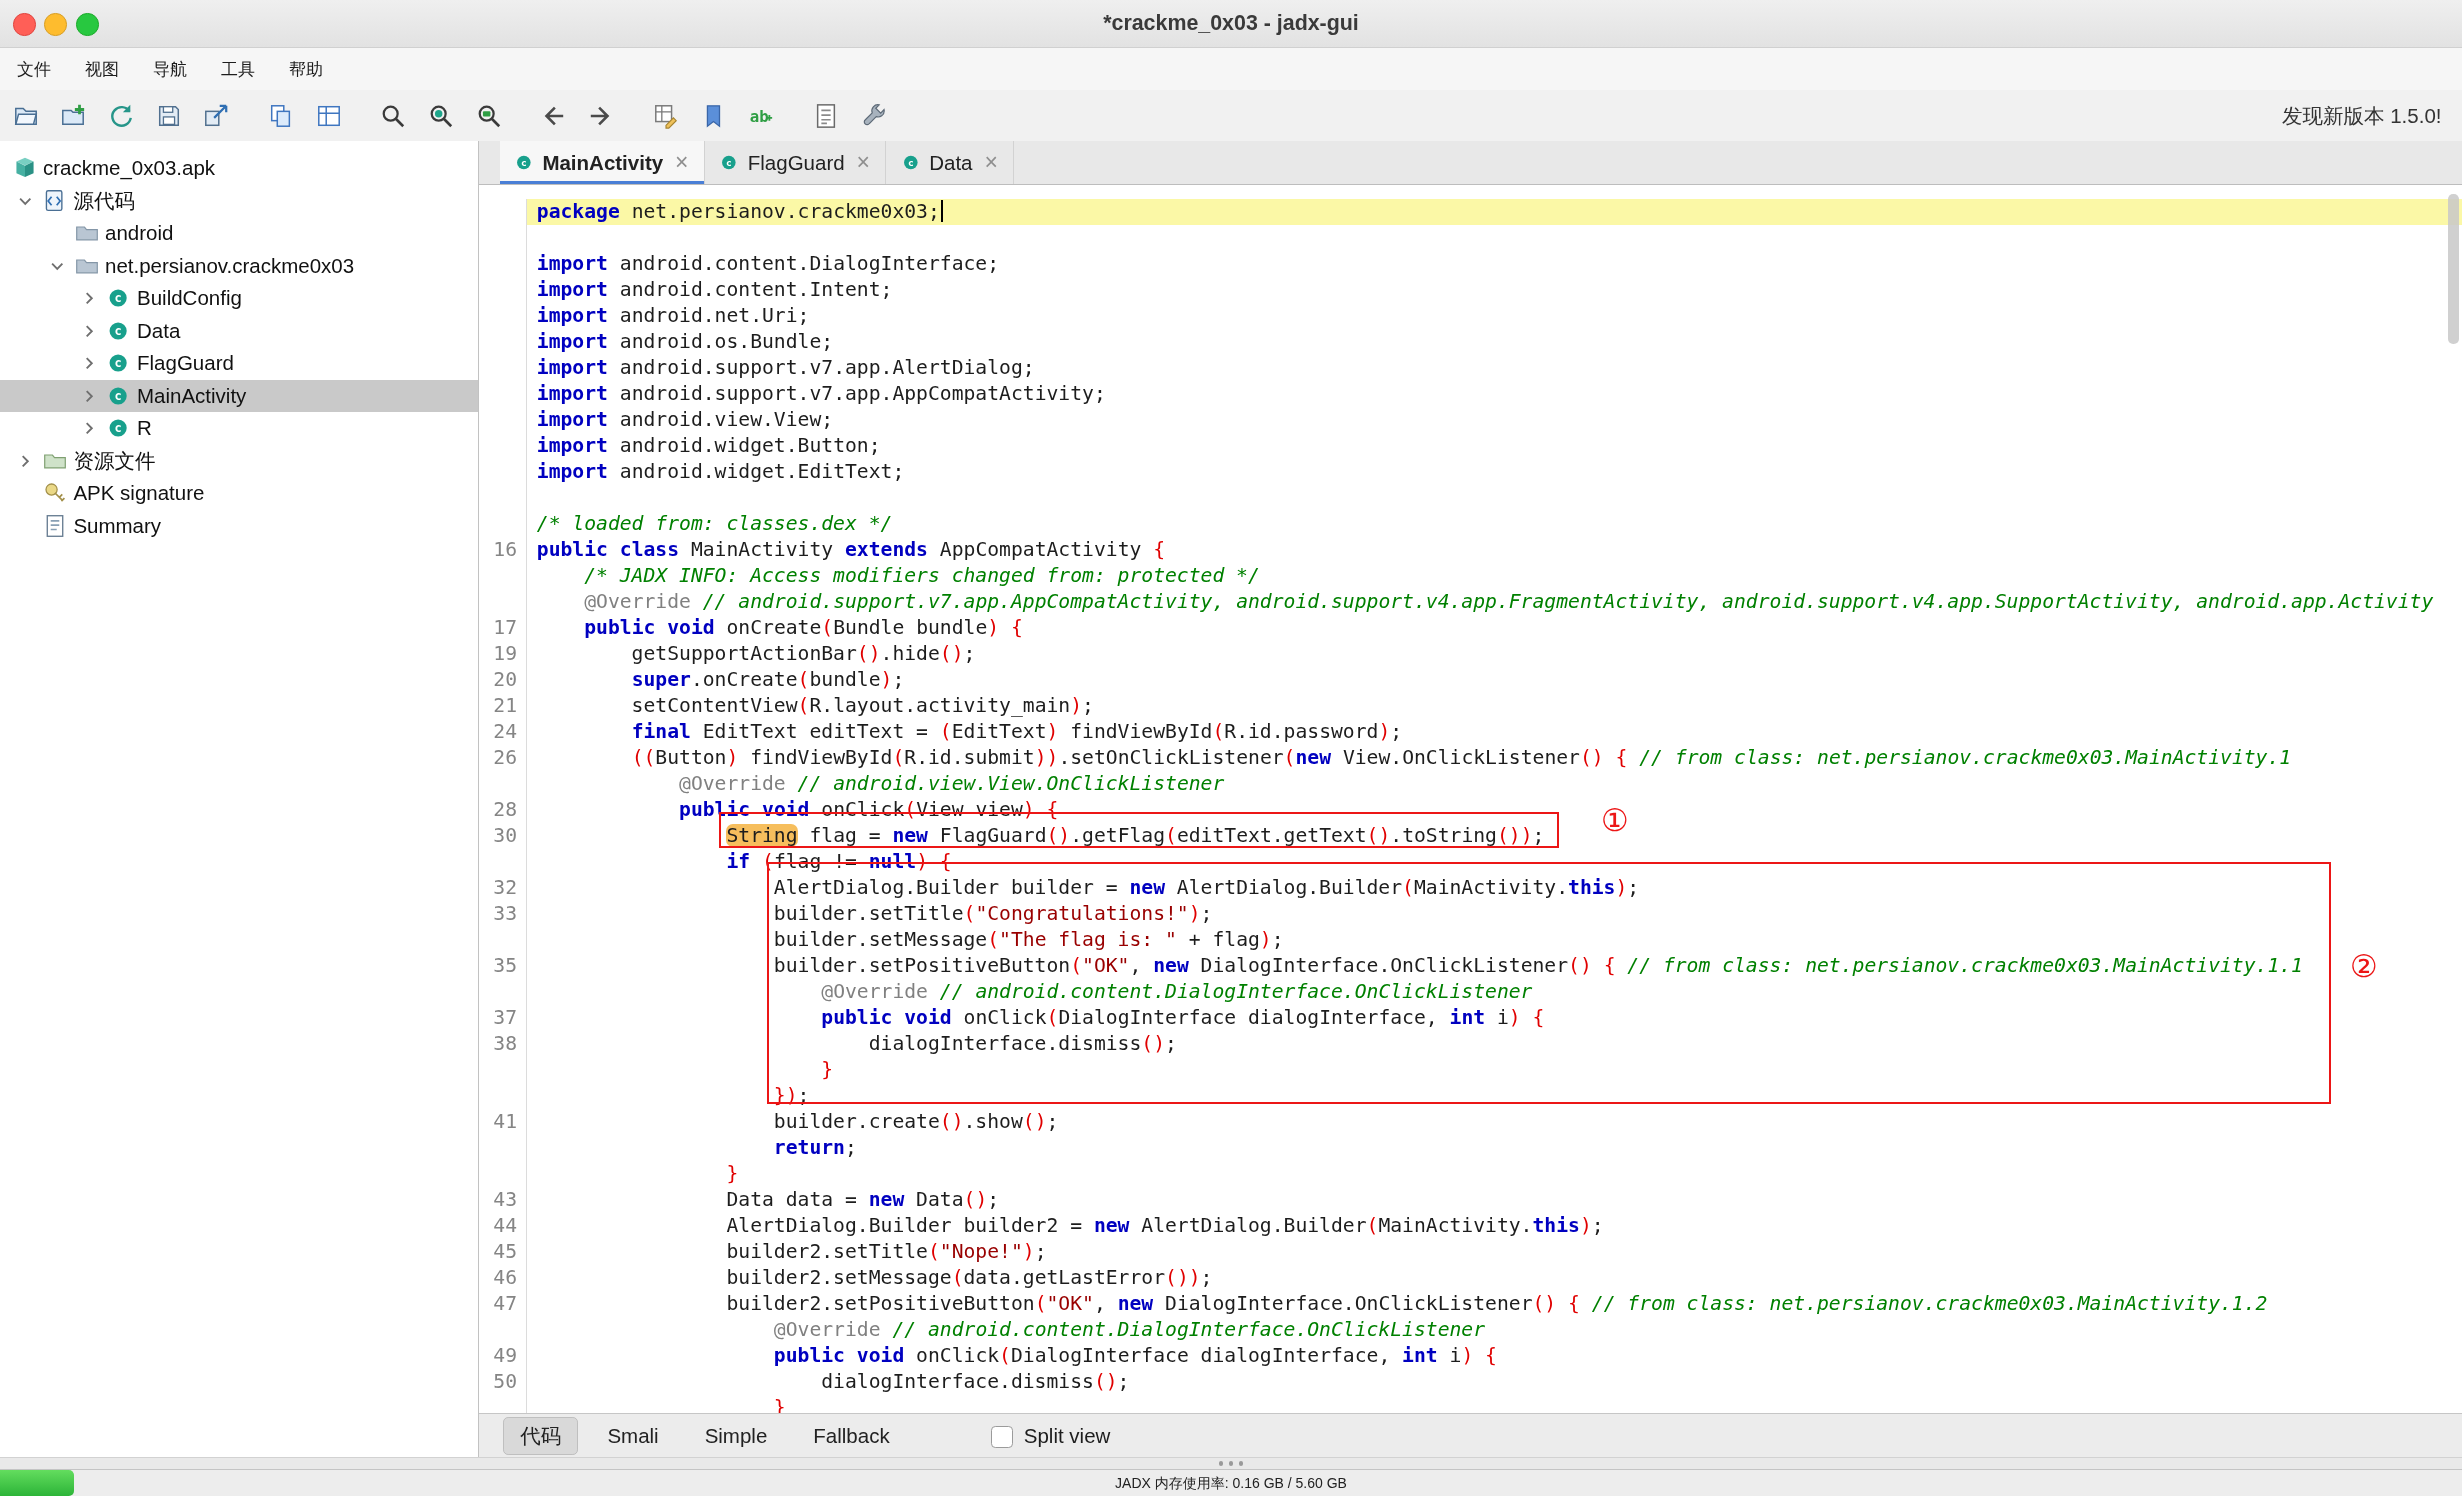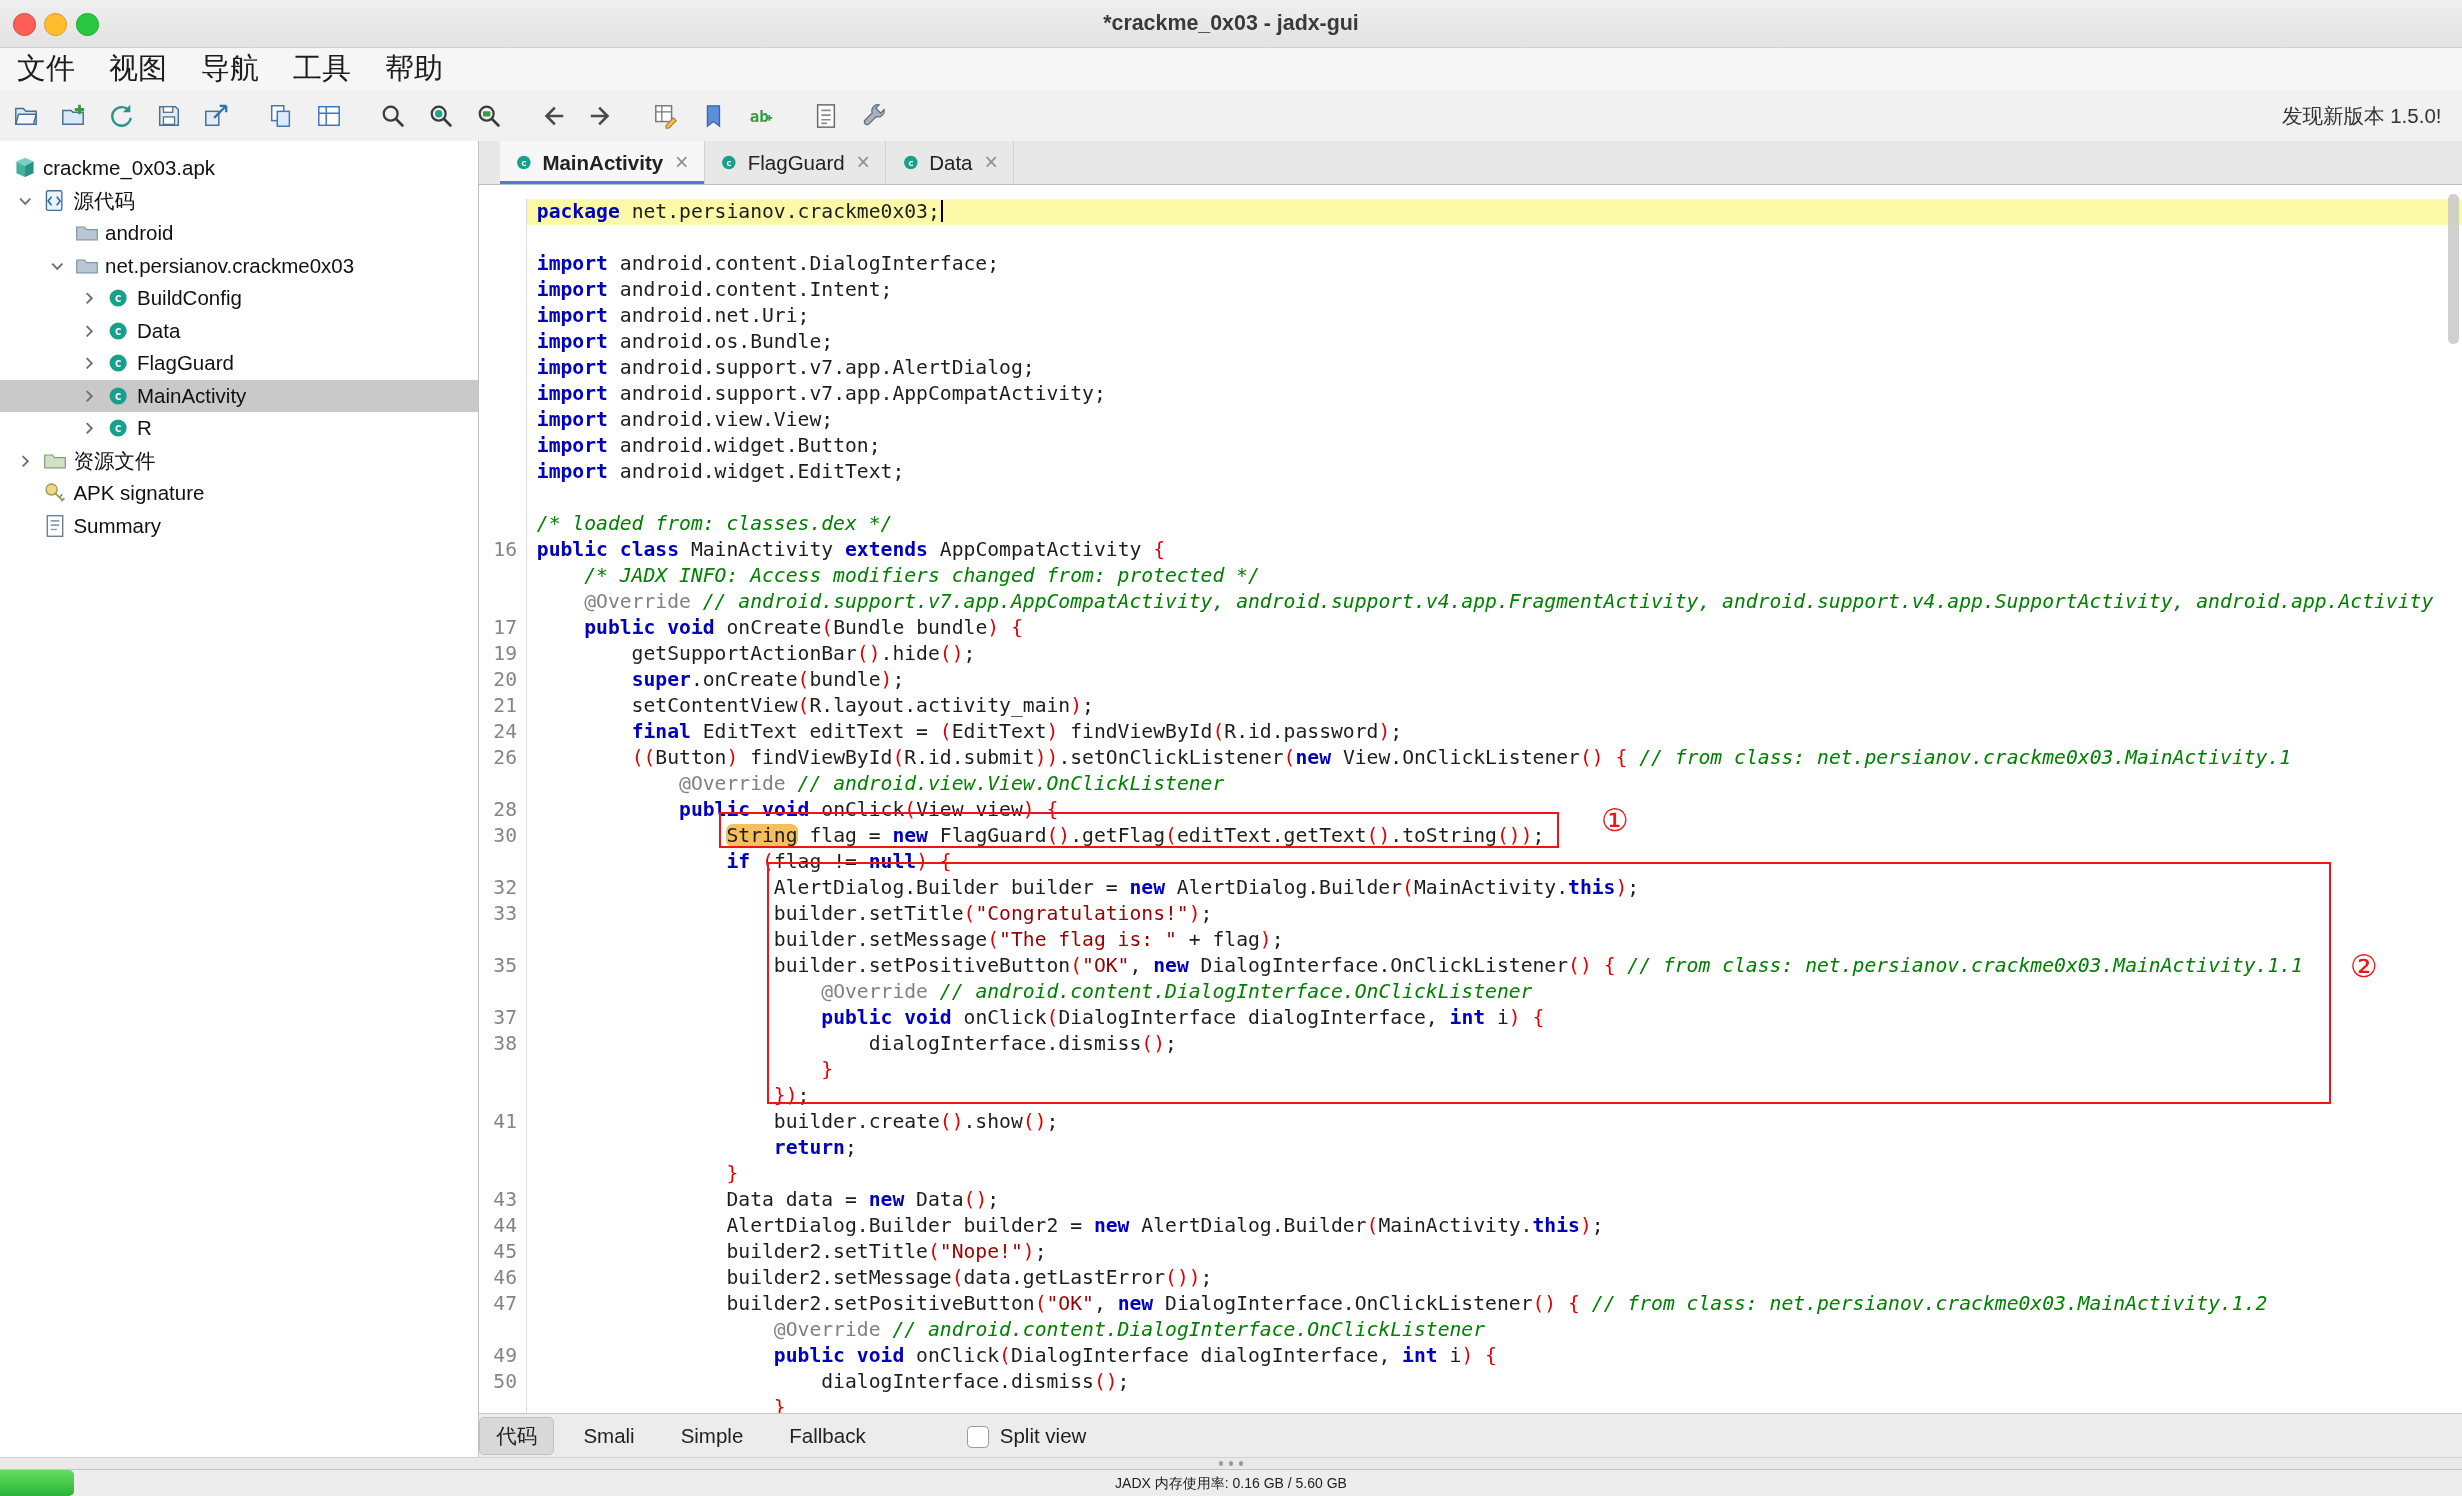--- a/index.html
+++ b/index.html
@@ -6,21 +6,21 @@
   body{width:2462px;height:1496px;position:relative;background:#ececec;font-family:"Liberation Sans",sans-serif;color:#1d1d1d;}
 
   
   .titlebar{position:absolute;left:0;top:0;right:0;height:47px;background:linear-gradient(#efefef,#e2e2e2);border-bottom:0.9px solid #d0d0d0;}
   .traffic{position:absolute;top:13px;width:20.5px;height:20.5px;border-radius:50%;}
   .t-red{left:13px;background:#ff5f57;border:0.9px solid #e0443e;}
   .t-yellow{left:44px;background:#febc2e;border:0.9px solid #d89e24;}
   .t-green{left:76px;background:#28c840;border:0.9px solid #1aab29;}
   .wtitle{position:absolute;left:0;right:0;top:0;height:47px;line-height:47px;text-align:center;font-size:21.4px;font-weight:bold;color:#3a3a3a;}
 
-  .menubar{position:absolute;top:48px;left:0;right:0;height:42px;background:#f6f6f6;display:flex;align-items:center;padding-left:17px;gap:34px;font-size:29px;}
+  .menubar{position:absolute;top:48px;left:0;right:0;height:42px;background:#f6f6f6;display:flex;align-items:center;padding-left:17px;gap:34px;font-size:17px;}
   .menu-item{color:#1d1d1d;}
 
   .toolbar{position:absolute;top:90px;left:0;right:0;height:51px;background:#f1f1f1;border-bottom:0.9px solid #c6c6c6;display:flex;align-items:center;padding-left:8.5px;}
   .tbtn{width:34px;height:39px;margin-right:13.7px;display:flex;align-items:center;justify-content:center;border-radius:5.1px;}
   .tbtn.gap{margin-left:17px;}
   .tbtn svg{width:26px;height:26px;}
   .update{position:absolute;right:20.5px;top:90px;height:51px;line-height:51px;font-size:20.5px;color:#333;margin-left:24px;}
 
   
   .sidebar{position:absolute;left:0;top:141px;width:478px;bottom:38px;background:#ffffff;border-right:0.9px solid #c2c2c2;overflow:hidden;padding-top:11px;}
@@ -52,21 +52,21 @@
   .cm{color:#008000;font-style:italic;}
   .an{color:#808080;}
   .br{color:#e00000;}
   .occ{background:#f6be5d;border-radius:7px;}
   .caret{display:inline-block;width:2.1px;height:22px;background:#000;vertical-align:-4.3px;margin-left:0.9px;}
 
   .rbox{position:absolute;border:2.6px solid #ec1616;z-index:5;pointer-events:none;}
   .circnum{position:absolute;color:#ec1616;font-size:31px;z-index:5;font-family:"DejaVu Sans",sans-serif;}
   .vthumb{position:absolute;right:3.4px;top:8.5px;width:10.3px;height:150px;background:#c8c8c8;border-radius:5.1px;opacity:.85;}
 
-  .bottombar{height:44px;background:#ececec;border-top:0.9px solid #c6c6c6;display:flex;align-items:center;font-size:20.5px;gap:10.3px;flex:none;}
+  .bottombar{height:44px;background:#ececec;border-top:0.9px solid #c6c6c6;display:flex;align-items:center;padding-left:24px;font-size:20.5px;gap:10.3px;flex:none;}
   .btab{padding:5.1px 17px;border-radius:5.1px;color:#222;}
   .btab.selected{background:#d9d9d9;border:0.9px solid #bfbfbf;padding:4.3px 16.2px;}
   .splitwrap{display:flex;align-items:flex-end;gap:10.3px;margin-left:74px;}
   .checkbox{width:20.5px;height:20.5px;border:1.7px solid #9b9b9b;border-radius:4.3px;background:#fff;flex:none;}
 
   .gripstrip{position:absolute;left:0;right:0;bottom:26.5px;height:12px;background:#e9e9e9;border-top:0.9px solid #d2d2d2;display:flex;align-items:center;justify-content:center;gap:6px;}
   .dot{width:4.3px;height:4.3px;border-radius:50%;background:#9a9a9a;}
 
   .statusbar{position:absolute;left:0;right:0;bottom:0;height:26.5px;background:#ededed;border-top:0.9px solid #c4c4c4;}
   .statustext{position:absolute;left:0;right:0;top:0;text-align:center;line-height:26px;font-size:14px;color:#222;}

